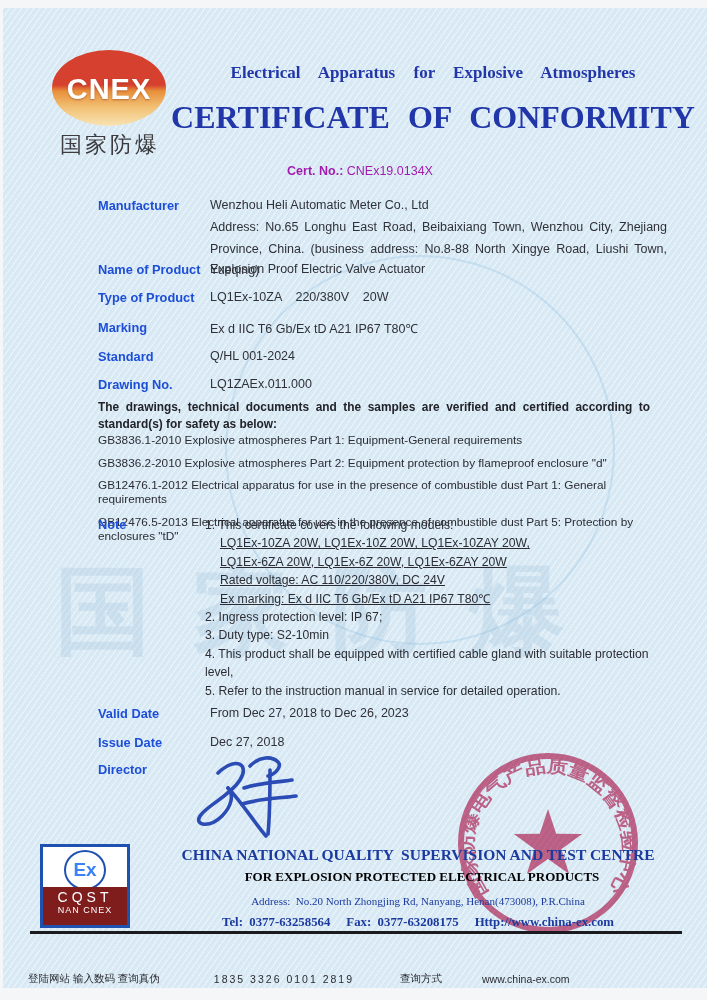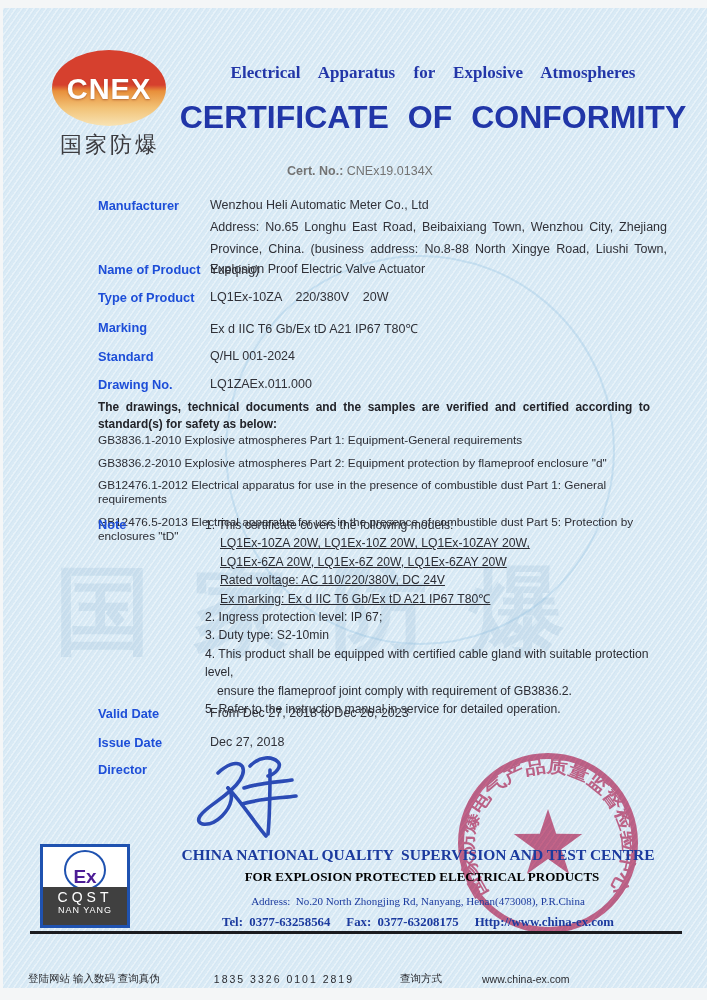--- a/index.html
+++ b/index.html
@@ -20,22 +20,22 @@
   .logo-oval { left:52px; top:50px; width:114px; height:76px; border-radius:50%;
     background:linear-gradient(180deg,#d6402e 0%, #d6402e 46%, #e88f3a 54%, #f2c276 76%, #f8e3b4 100%);
     display:flex; align-items:center; justify-content:center; }
   .logo-oval span { color:#fff; font-size:29px; font-weight:bold; letter-spacing:1px; margin-top:2px;
     text-shadow:0 1px 2px rgba(120,40,20,0.45); }
   .logo-sub { left:48px; top:130px; width:124px; text-align:center; font-size:22px; color:#3c3c40; letter-spacing:3px; font-weight:500; }
 
   .tagline { left:178px; top:63px; width:510px; text-align:center;
     font-family:"Liberation Serif", serif; font-weight:bold; font-size:17px; color:#2236a8; word-spacing:14px; }
   .title { left:168px; top:99px; width:530px; text-align:center;
-    font-family:Liberation Sans, sans-serif; font-weight:bold; font-size:32px; color:#2136a8; word-spacing:10px; }
-  .certno { left:100px; top:164px; width:520px; text-align:center; font-size:12.5px; color:#737373; }
+    font-family:Liberation Serif, serif; font-weight:bold; font-size:32px; color:#2136a8; word-spacing:10px; }
+  .certno { left:100px; top:164px; width:520px; text-align:center; font-size:12.5px; color:#a21caf; }
   .certno b { font-weight:bold; }
 
   
   .flabel { left:98px; font-size:12.8px; font-weight:bold; color:#1d4ed8; }
   .fvalue { left:210px; font-size:12.5px; color:#303138;text-align:right; }
   .addr { left:210px; width:457px; font-size:12.5px; color:#303138; text-align:justify; line-height:21.5px; }
   .pre { white-space:pre-wrap; }
 
   .intro { left:98px; top:399px; width:552px; font-size:11.9px; font-weight:bold; color:#222329; text-align:justify; line-height:17px; }
   .stds { left:98px; top:433px; width:560px; font-size:11.8px; color:#2c2d34; }
@@ -44,22 +44,22 @@
   .notes { left:205px; top:516px; width:460px; font-size:12.2px; color:#2c2d34; line-height:18.4px; }
   .notes .ind { padding-left:15px;text-decoration:underline; }
   .notes .ind2 { padding-left:12px; }
 
   .sig { left:188px; top:748px; }
   .stamp { left:452px; top:747px; opacity:0.85; mix-blend-mode:multiply; }
 
   
   .cqst-box { left:40px; top:844px; width:90px; height:84px; background:#fff; border:3px solid #1f52b0; }
   .cqst-circle { position:absolute; left:21px; top:3px; width:42px; height:40px; border:2.5px solid #1f52b0; border-radius:50%;
-    display:flex; align-items:flex-end; justify-content:center; color:#4c1d95; font-size:19px; font-weight:bold; }
-  .cqst-bottom { position:absolute; left:0; right:0; bottom:0; height:38px; background:#404040; color:#fff; text-align:center; }
+    display:flex; align-items:center; justify-content:center; color:#3b82f6; font-size:19px; font-weight:bold; }
+  .cqst-bottom { position:absolute; left:0; right:0; bottom:0; height:38px; background:#7f1d1d; color:#fff; text-align:center; }
   .cqst-bottom .c1 { font-size:14px; letter-spacing:4px; margin-top:2px; }
   .cqst-bottom .c2 { font-size:9px; letter-spacing:1px; }
 
   .org1 { left:140px; top:846px; width:556px; text-align:center; font-family:"Liberation Serif", serif;
     font-weight:bold; font-size:15.5px; color:#1b3a9e; white-space:pre; }
   .org2 { left:144px; top:869px; width:556px; text-align:center; font-family:"Liberation Serif", serif;
     font-weight:bold; font-size:13px; color:#000000; }
   .org-addr { left:140px; top:895px; width:556px; text-align:center; font-family:"Liberation Serif", serif;
     font-weight:normal; font-size:11px; color:#1b3a9e; white-space:pre; }
   .org-tel { left:140px; top:915px; width:556px; text-align:center; font-family:"Liberation Serif", serif;
@@ -124,21 +124,20 @@
   <div class="abs flabel" style="top:517px">Note</div>
   <div class="abs notes">
     <div>1. This certificate covers the following models:</div>
     <div class="ind">LQ1Ex-10ZA 20W, LQ1Ex-10Z 20W, LQ1Ex-10ZAY 20W,</div>
     <div class="ind">LQ1Ex-6ZA 20W, LQ1Ex-6Z 20W, LQ1Ex-6ZAY 20W</div>
     <div class="ind">Rated voltage: AC 110/220/380V, DC 24V</div>
     <div class="ind">Ex marking: Ex d IIC T6 Gb/Ex tD A21 IP67 T80℃</div>
     <div>2. Ingress protection level: IP 67;</div>
     <div>3. Duty type: S2-10min</div>
     <div>4. This product shall be equipped with certified cable gland with suitable protection level,</div>
-    <div class="ind2">ensure the flameproof joint comply with requirement of GB3836.2.</div>
     <div>5. Refer to the instruction manual in service for detailed operation.</div>
   </div>
 
   <div class="abs flabel" style="top:706px">Valid Date</div>
   <div class="abs fvalue" style="top:706px">From Dec 27, 2018 to Dec 26, 2023</div>
   <div class="abs flabel" style="top:735px">Issue Date</div>
   <div class="abs fvalue" style="top:735px">Dec 27, 2018</div>
   <div class="abs flabel" style="top:762px">Director</div>
 
   <svg class="abs sig" width="120" height="92" viewBox="0 0 120 92">
@@ -160,21 +159,21 @@
     </text>
     <polygon fill="#d24e76" points="96,62 104.2,86.7 130.2,86.9 109.3,102.3 117.2,127.1 96,112 74.8,127.1 82.7,102.3 61.8,86.9 87.8,86.7"></polygon>
   </svg>
 
   <div class="abs cqst-box">
     <div class="cqst-circle">
       <span>Ex</span>
     </div>
     <div class="cqst-bottom">
       <div class="c1">CQST</div>
-      <div class="c2">NAN YANG</div>
+      <div class="c2">NAN CNEX</div>
     </div>
   </div>
   <div class="abs org1">CHINA NATIONAL QUALITY  SUPERVISION AND TEST CENTRE</div>
   <div class="abs org2">FOR EXPLOSION PROTECTED ELECTRICAL PRODUCTS</div>
   <div class="abs org-addr">Address:  No.20 North Zhongjing Rd, Nanyang, Henan(473008), P.R.China</div>
   <div class="abs org-tel">Tel:  0377-63258564     Fax:  0377-63208175     Http://www.china-ex.com</div>
   <div class="abs rule"></div>
 
   <div class="abs verifyline">
     <span>登陆网站 输入数码 查询真伪</span>

